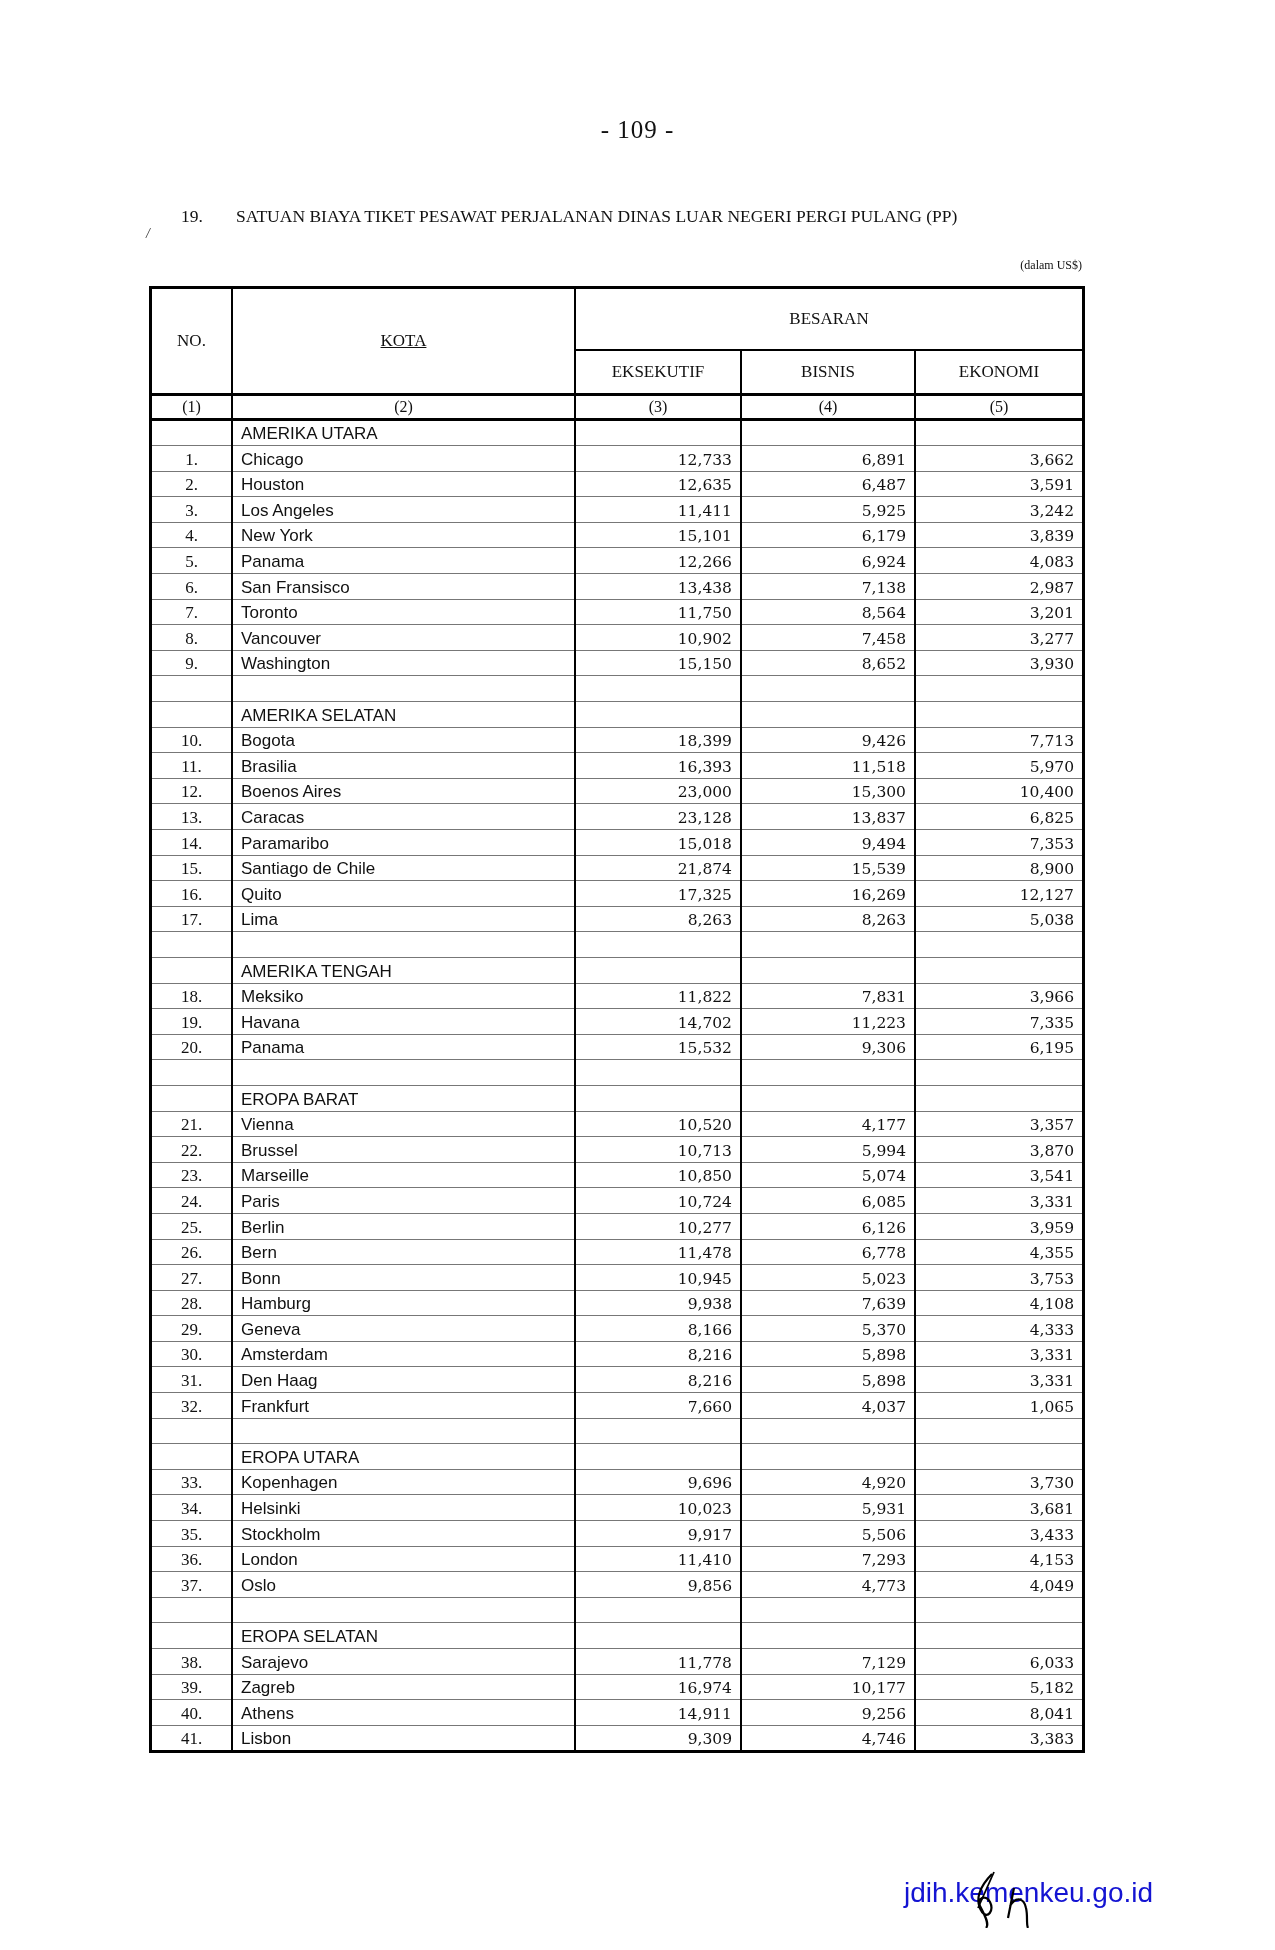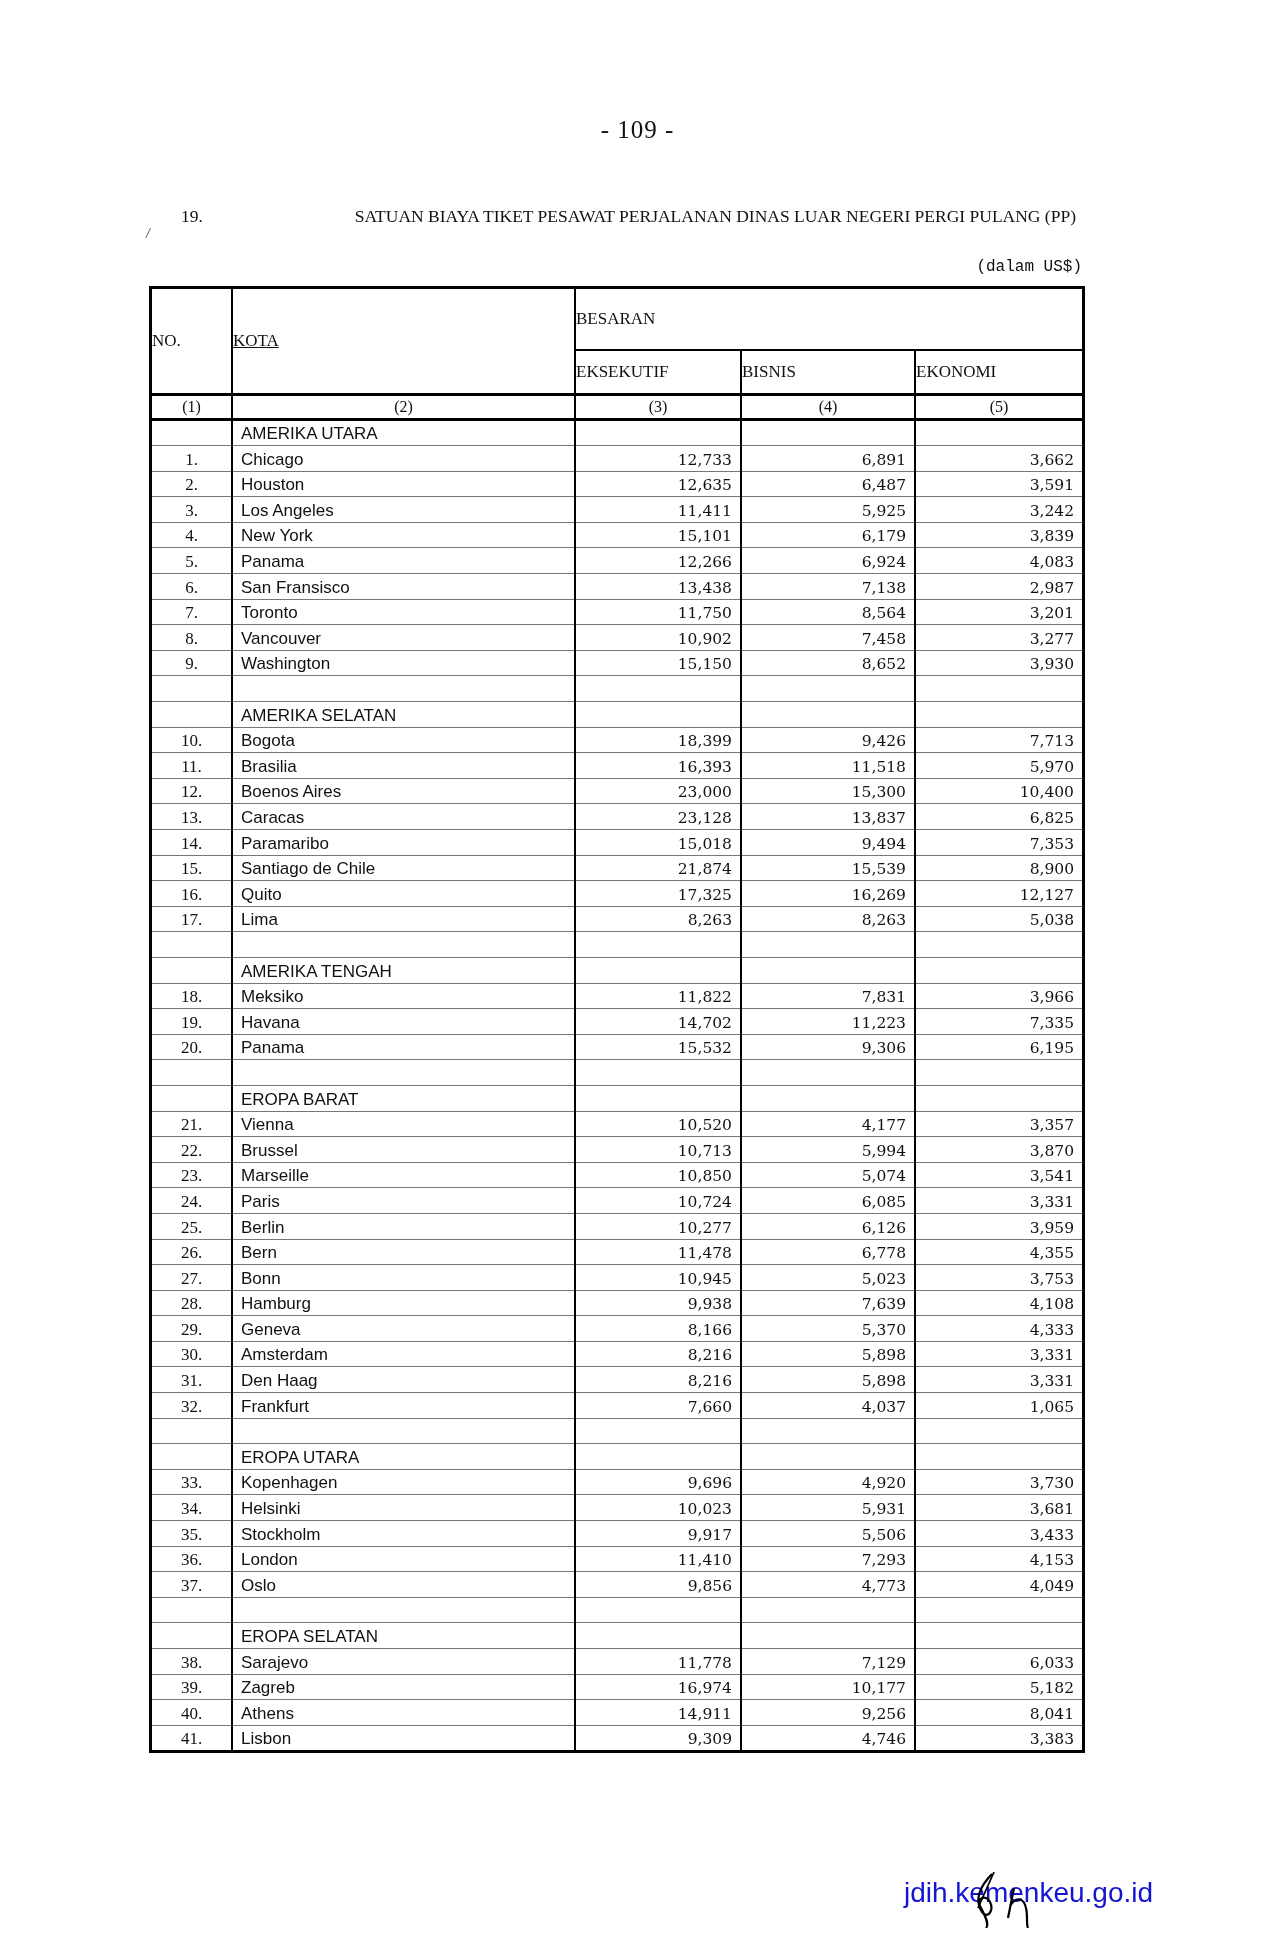--- a/index.html
+++ b/index.html
@@ -1,26 +1,26 @@
 <!DOCTYPE html>
 <html><head>
 <meta charset="utf-8">
 <style>
   html, body { margin: 0; padding: 0; background: #ffffff; }
   body { width: 1275px; height: 1950px; position: relative; overflow: hidden; color: #111; }
   .page-number { position: absolute; top: 116px; left: 0; width: 1275px; text-align: center; font-family: "Liberation Serif", serif; font-size: 25px; letter-spacing: 1px; }
   .stray-mark { position: absolute; left: 146px; top: 226px; font-family: "Liberation Serif", serif; font-size: 14px; font-style: italic; color: #333; }
   .title-block { position: absolute; top: 204px; left: 181px; width: 900px; font-family: "Liberation Serif", serif; font-size: 17.5px; line-height: 25px; }
   .title-block .num { position: absolute; left: 0; top: 0; }
-  .title-block .txt { position: absolute; left: 55px; top: 0; width: 840px; text-align: right; }
-  .unit-note { position: absolute; top: 258px; left: 960px; width: 122px; text-align: right; font-family: Liberation Mono, monospace; font-size: 16px; }
+  .title-block .txt { position: absolute; left: 55px; top: 0; width: 840px; }
+  .unit-note { position: absolute; top: 258px; left: 960px; width: 122px; text-align: right; font-family: Liberation Serif, serif; font-size: 12px; }
 
   table.tiket { position: absolute; left: 149px; top: 286px; width: 936px; border-collapse: collapse; border: 3px solid #000; }
   table.tiket td, table.tiket th { padding: 0; font-weight: normal; }
-  .hdr th { font-family: "Liberation Serif", serif; font-size: 17px; border: 2px solid #000; text-align: left; }
+  .hdr th { font-family: "Liberation Serif", serif; font-size: 17px; border: 2px solid #000; text-align: center; }
   .hdr-no { width: 79px; }
   .hdr-kota { width: 341px; text-decoration: underline; }
   .hdr-sub th { height: 42px; margin-left: 48px; }
   .colnum td { height: 22px; font-family: "Liberation Serif", serif; font-size: 16px; text-align: center; border-left: 2px solid #000; border-right: 2px solid #000; border-bottom: 3px solid #000; border-top: 3px solid #000; }
   .row td { height: 24.6px; border-bottom: 1.5px solid #777; border-left: 2px solid #000; border-right: 2px solid #000; font-size: 17px; line-height: 22px; vertical-align: bottom; }
   .row td.no { text-align: center; font-family: "Liberation Serif", serif; padding-bottom: 0; }
   .row td.kota { font-family: Liberation Sans, sans-serif; padding-left: 8px; }
   .row td.val { text-align: right; padding-right: 8px; font-family: "DejaVu Serif", serif; font-size: 15.5px; }
   .row td.val, .row td.no, .row td.kota { white-space: nowrap; }
 

